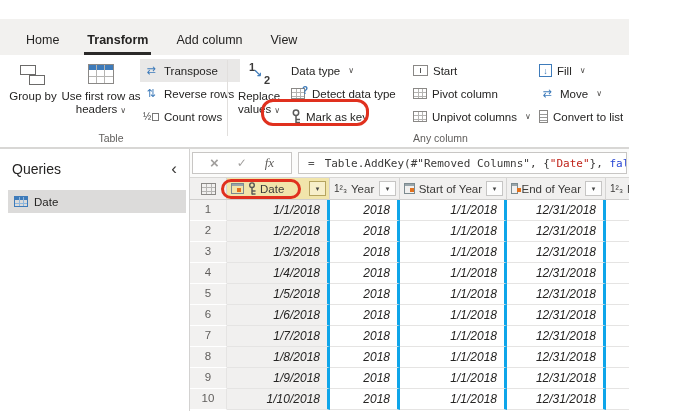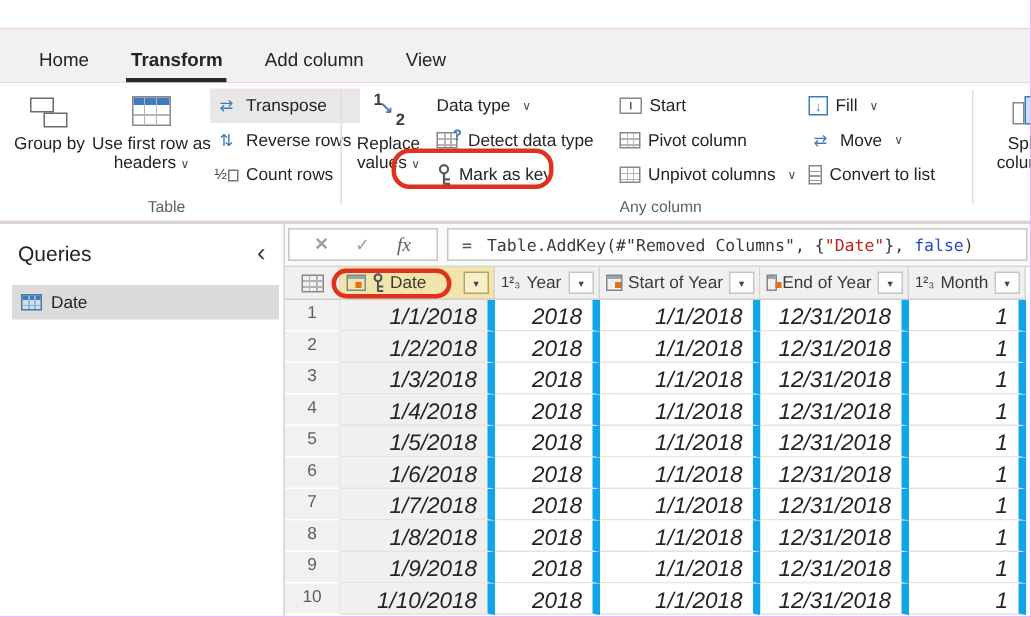--- a/index.html
+++ b/index.html
@@ -1,20 +1,20 @@
 <!DOCTYPE html>
 <html><head>
 <meta charset="utf-8">
 <style>
   * { box-sizing: border-box; margin: 0; padding: 0; }
   html,body { background:#fff; }
   .app {
-    position:relative; width:687px; height:411px; overflow:hidden;
+    position:relative; width:629px; height:411px; overflow:hidden;
     font-family:"Liberation Sans","DejaVu Sans",sans-serif;
-    font-size:11.5px; color:#252423; background:#d946ef;
+    font-size:11.5px; color:#252423; background:#701a75;
   }
   
   .titlebar { height:19px; background:#fff; }
   .tabbar {
     height:36px; background:#f2f1ef; display:flex; align-items:flex-end;
     padding-left:12px;
   }
   .tab {
     margin:0 11px; padding:8px 3px 8px; font-size:12.5px; color:#252423;
     cursor:default; white-space:nowrap;
@@ -112,22 +112,22 @@
         linear-gradient(to right, transparent 0 4px,#b5b4b2 4px 5px,transparent 5px 9px,#b5b4b2 9px 10px,transparent 10px),
         linear-gradient(to bottom, transparent 0 3px,#b5b4b2 3px 4px,transparent 4px 7px,#b5b4b2 7px 8px,transparent 8px); }
   .typ-num { font-size:10px; color:#3b3a39; white-space:nowrap; }
   .typ-date { position:relative; width:13px; height:11px; border:1px solid #7c8a8f;
       background-image:linear-gradient(to bottom,#98a5aa 0 2px,transparent 2px); }
   .typ-date::after { content:""; position:absolute; left:5px; top:4px; width:4px; height:4px; background:#e2711d; }
   .fbtn { margin-left:auto; width:17px; height:15px; background:#fdfdfd; border:1px solid #c6c5c4;
           display:flex; align-items:center; justify-content:center; font-size:7px; color:#444; flex:0 0 auto; }
   .fbtn.sel { background:#f7efca; border-color:#b5a45f; }
   .cell {
-    flex:0 0 auto; border-right:5px solid #0ea5e9; border-bottom:1px solid #e5e4e3;
-    font-style:italic; font-size:15px; color:#252423; text-align:right;
+    flex:0 0 auto; border-right:3px solid #0ea5e9; border-bottom:1px solid #e5e4e3;
+    font-style:italic; font-size:12px; color:#252423; text-align:right;
     padding:3px 7px 0 2px; white-space:nowrap; overflow:hidden; background:#fff;
   }
   .cell.selcol { background:#f1f0ef; }
   .rn {
     flex:0 0 auto; width:37px; background:#f2f1f0; border-right:1px solid #e5e4e3; border-bottom:1px solid #fff;
     font-style:normal; font-size:11.5px; color:#605e5c; text-align:center; padding-top:3px;
   }
   .w-date { width:103px; } .w-year { width:70px; } .w-soy { width:107px; } .w-eoy { width:99px; } .w-month { width:78px; }
   .keysvg { display:inline-flex; }
 </style>

